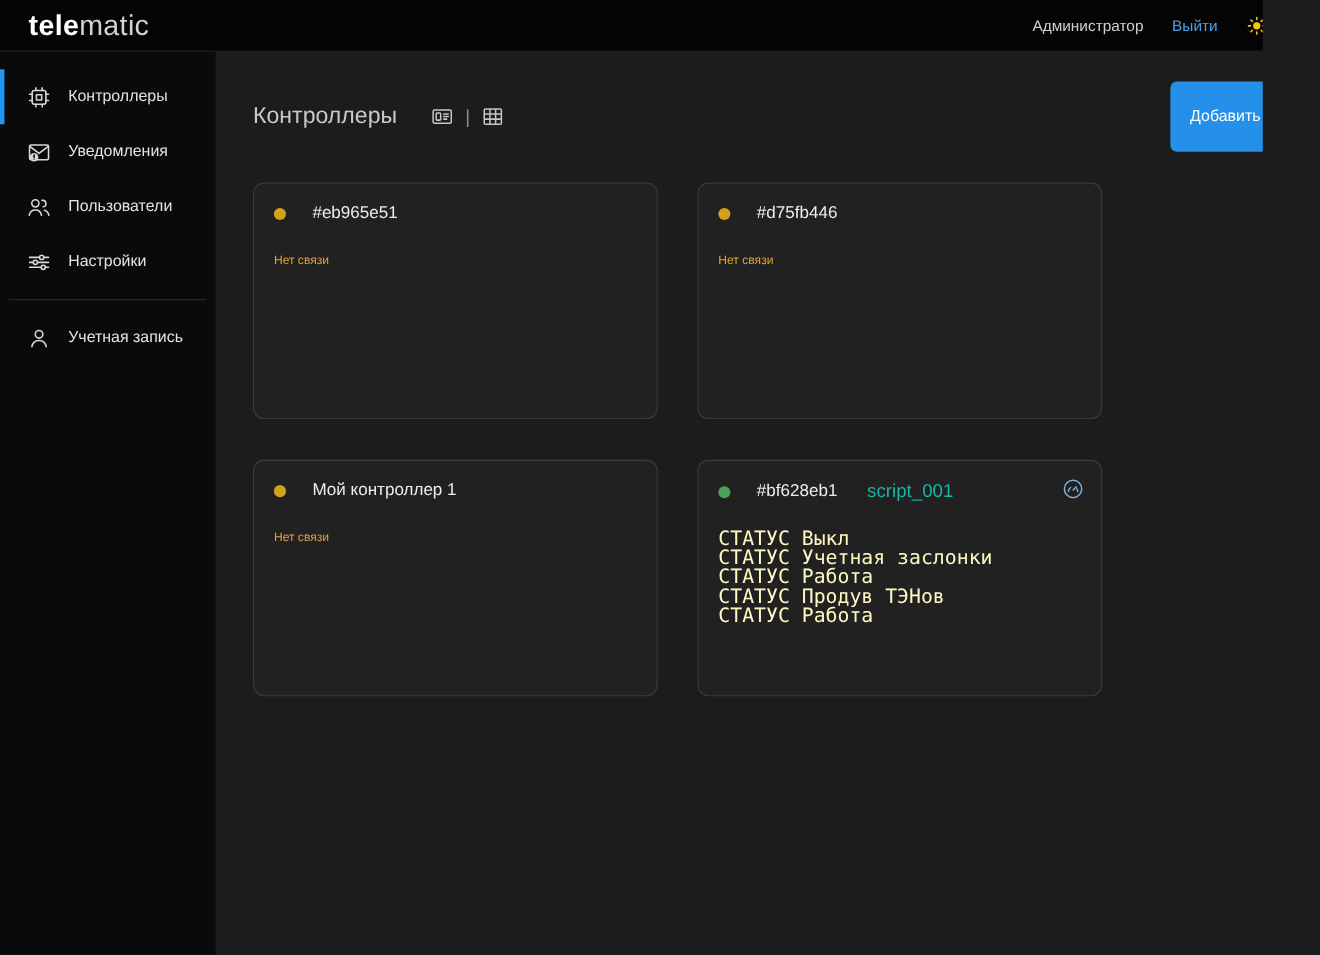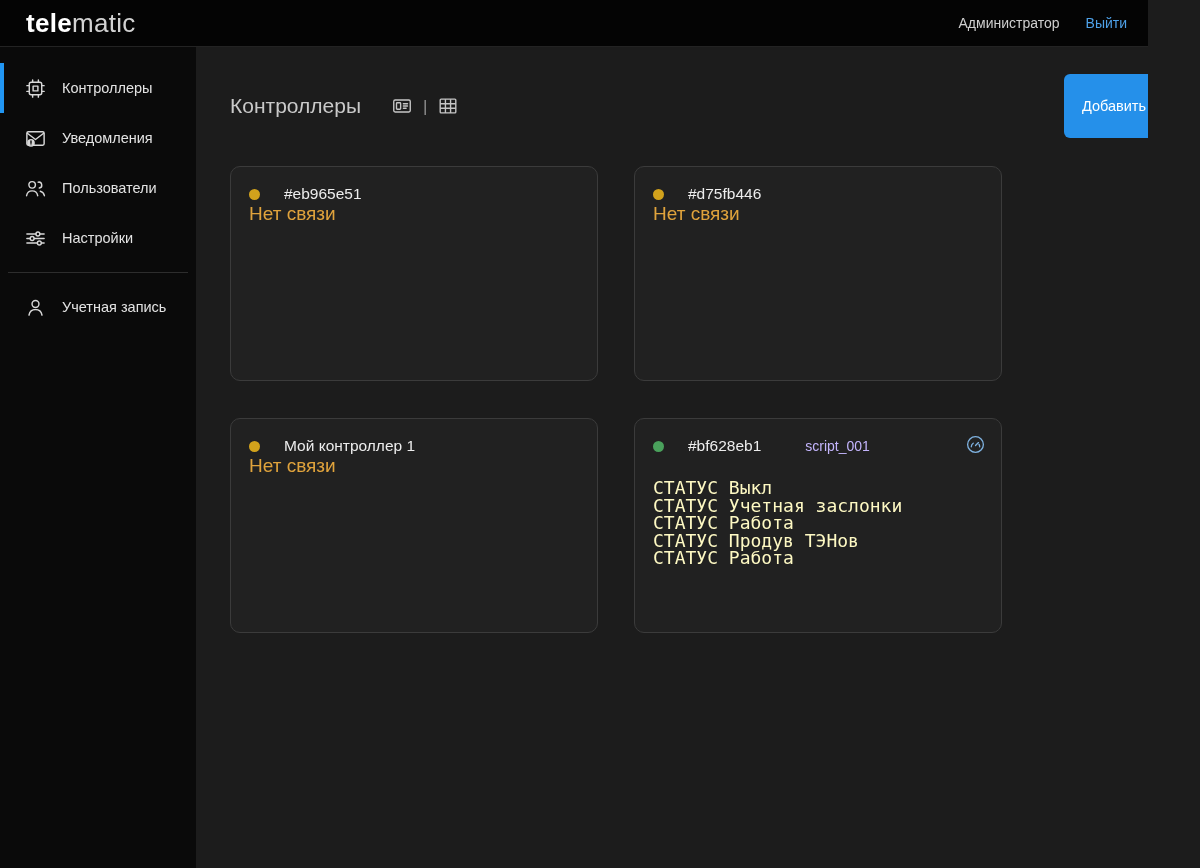--- a/index.html
+++ b/index.html
@@ -5,21 +5,21 @@
   * { margin:0; padding:0; box-sizing:border-box; }
   html,body { width:1200px; height:868px; background:#1c1c1c; font-family:"Liberation Sans",sans-serif; }
   .app { position:relative; width:1148px; height:868px; overflow:hidden; background:#1c1c1c; }
 
   
   .topbar { position:absolute; top:0; left:0; width:1200px; height:47px; background:#040404;
             display:flex; align-items:center; border-bottom:1px solid #232323; z-index:3; }
   .logo { padding-left:26px; font-size:26px; letter-spacing:.3px; line-height:1; }
   .logo-bold { color:#ffffff; font-weight:700; }
   .logo-light { color:#d2d2d2; font-weight:400; }
-  .topbar-right { margin-left:auto; display:flex; align-items:center; gap:26px; padding-right:28px; font-size:14px; }
+  .topbar-right { margin-left:auto; display:flex; align-items:center; gap:26px; padding-right:48px; font-size:14px; }
   .user-label { color:#cfcfcf; }
   .logout { text-decoration:none; cursor:pointer; font-size:14px; }
   .icon-btn { display:flex; align-items:center; cursor:pointer; }
 
   
   .sidebar { position:absolute; top:47px; left:0; width:196px; height:821px; background:#0a0a0a; padding-top:16px; z-index:2; }
   .nav-item { height:50px; display:flex; align-items:center; gap:15px; padding-left:19px; color:#e3e3e3;
               font-size:14.5px; cursor:pointer; border-left:4px solid transparent; }
   .nav-item.active { border-left-color:#2196f3; }
   .nav-icon { width:24px; height:24px; color:#d8d8d8; display:flex; align-items:center; justify-content:center; flex:none; }
@@ -34,22 +34,22 @@
   .add-btn { margin-left:auto; color:#ffffff; border:none; border-radius:6px; font-size:14.5px;
              padding:24px 18px; font-family:inherit; cursor:pointer; }
 
   
   .cards { padding:28px 0 0 34px; display:grid; grid-template-columns:368px 368px; column-gap:36px; row-gap:37px; }
   .card { width:368px; height:215px; background:#212121; border:1px solid #3b3b3b; border-radius:10px;
           padding:18px 18px; position:relative; cursor:pointer; }
   .card-head { display:flex; align-items:center; gap:24px; }
   .dot { width:11px; height:11px; border-radius:50%; flex:none; }
   .card-name { font-size:15.5px; color:#ededed; }
-  .card-script { font-size:14px; color:#c4b5fd; margin-left:20px; }
-  .card-status { font-size:19px; }
+  .card-script { font-size:17px; color:#14b8a6; margin-left:3px; }
+  .card-status { margin-top:28px; font-size:11px; }
   .gauge { position:absolute; top:15px; right:15px; display:flex; }
   .status-lines { margin-top:24px; font-family:"DejaVu Sans Mono",monospace; font-size:18px;
                   line-height:17.5px; color:#fef9c3; }
 </style>
 </head>
 <body>
 
 <div class="app">
 
   <header class="topbar">

